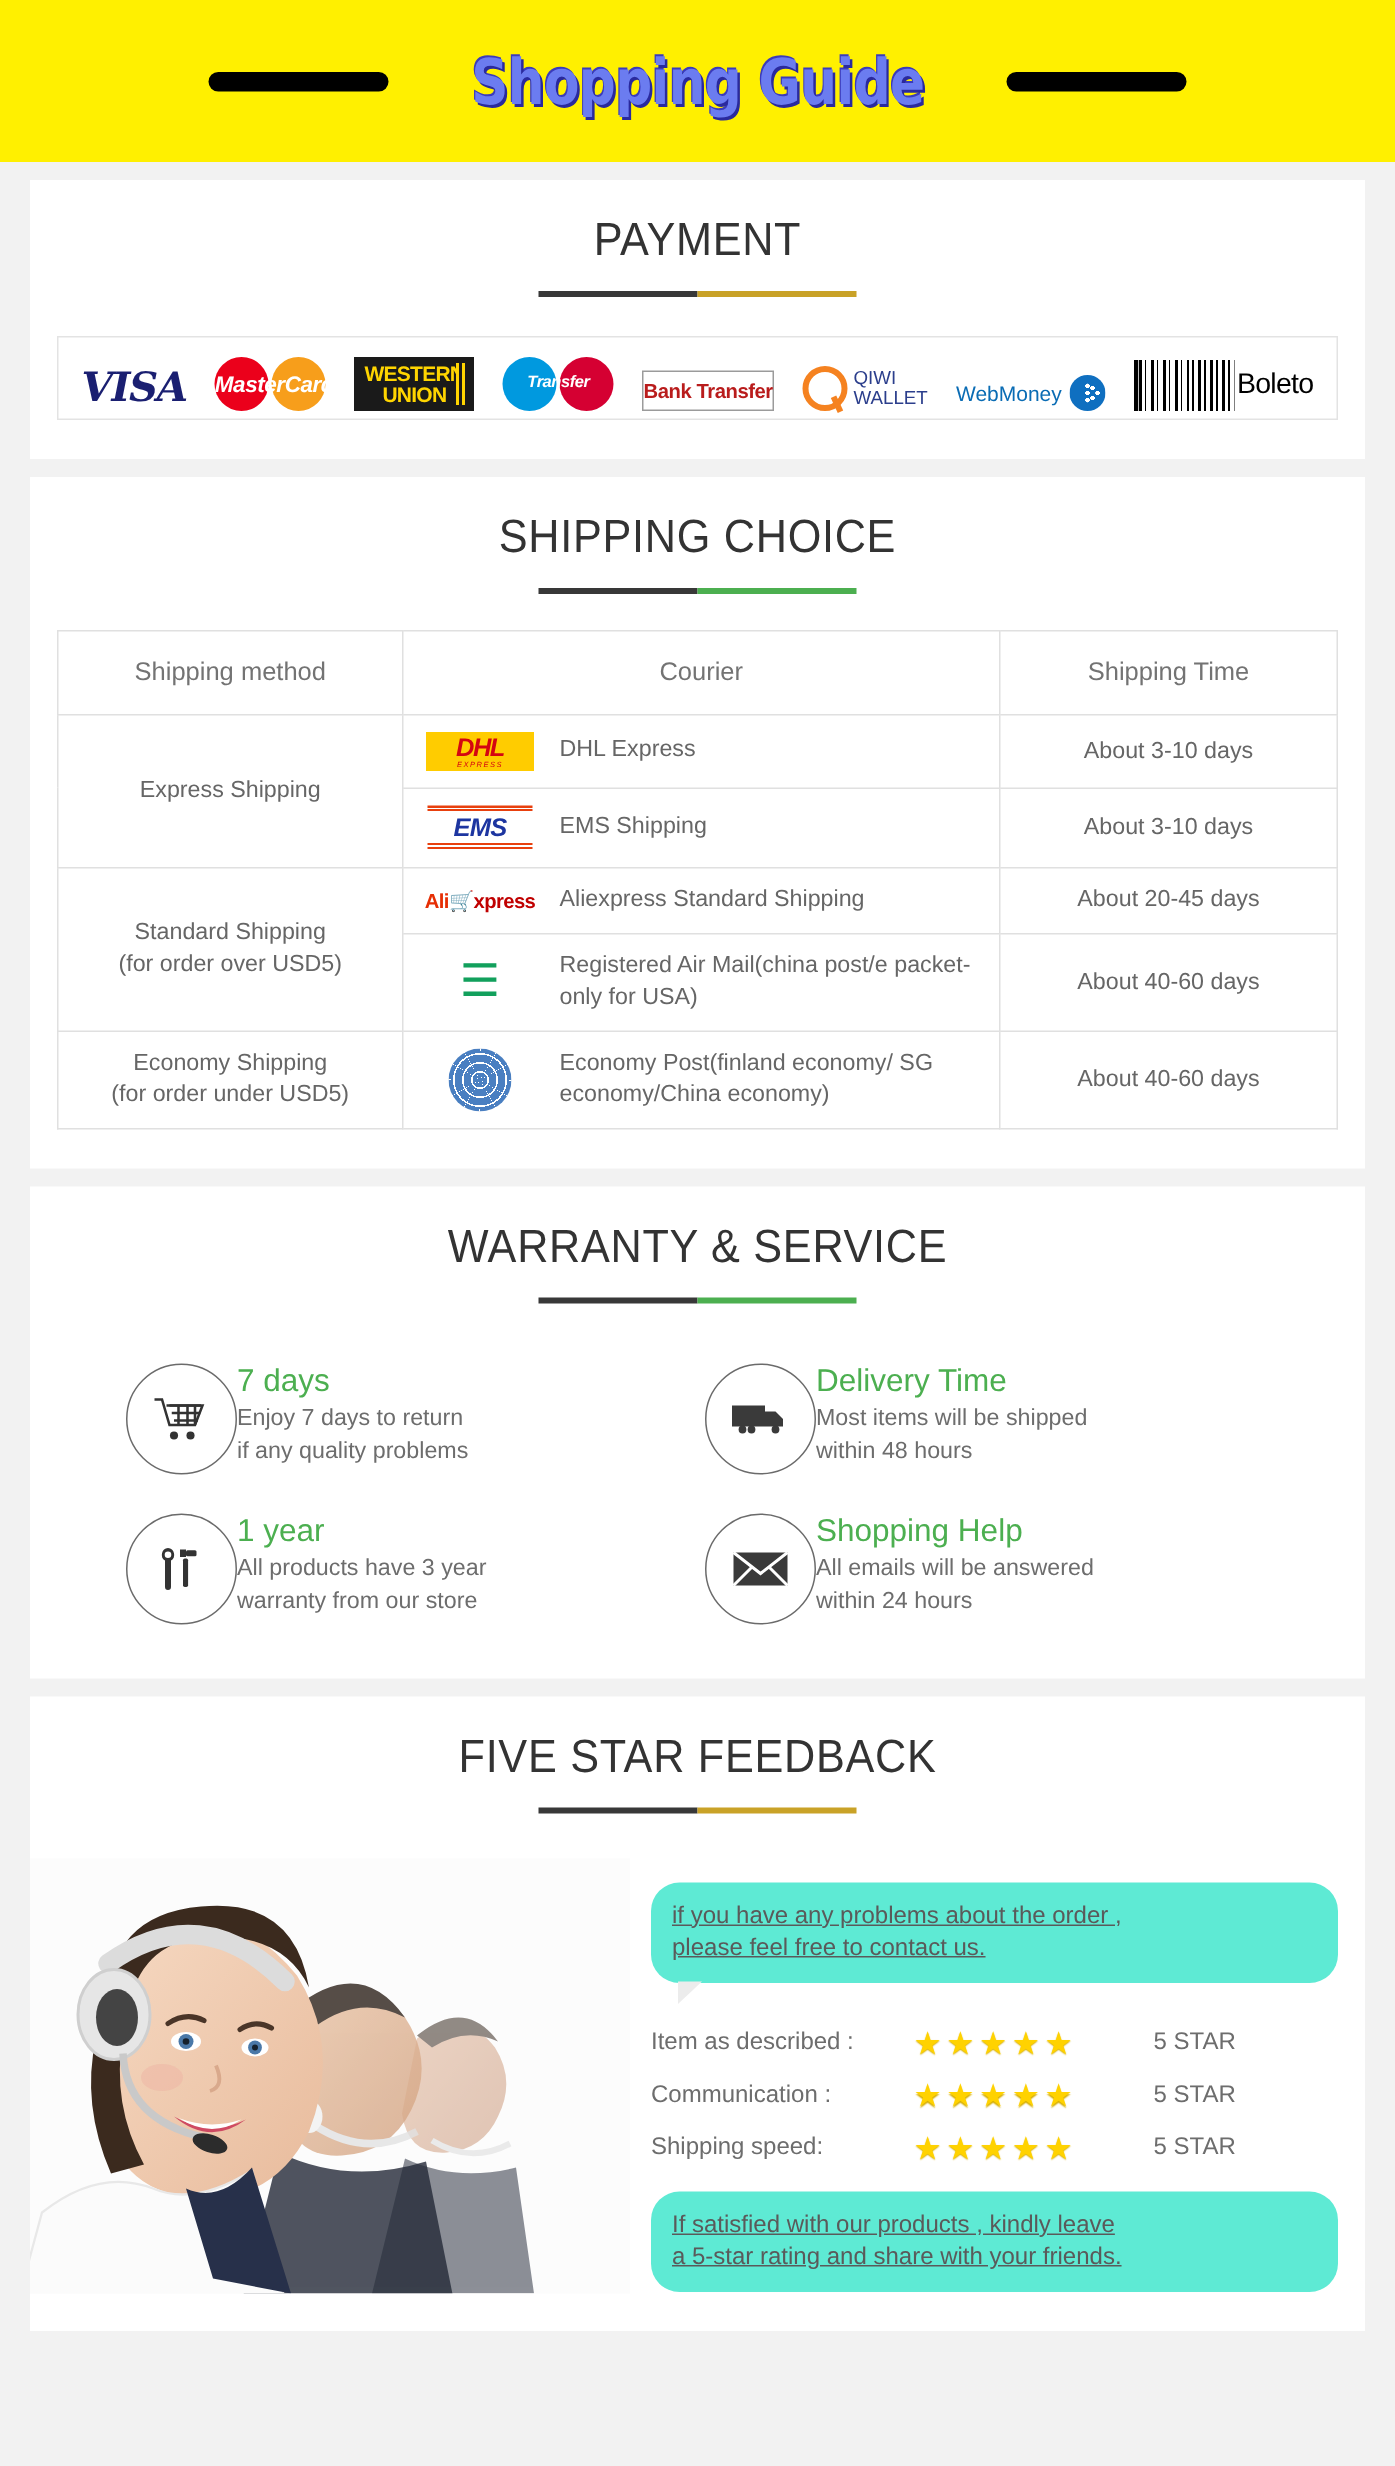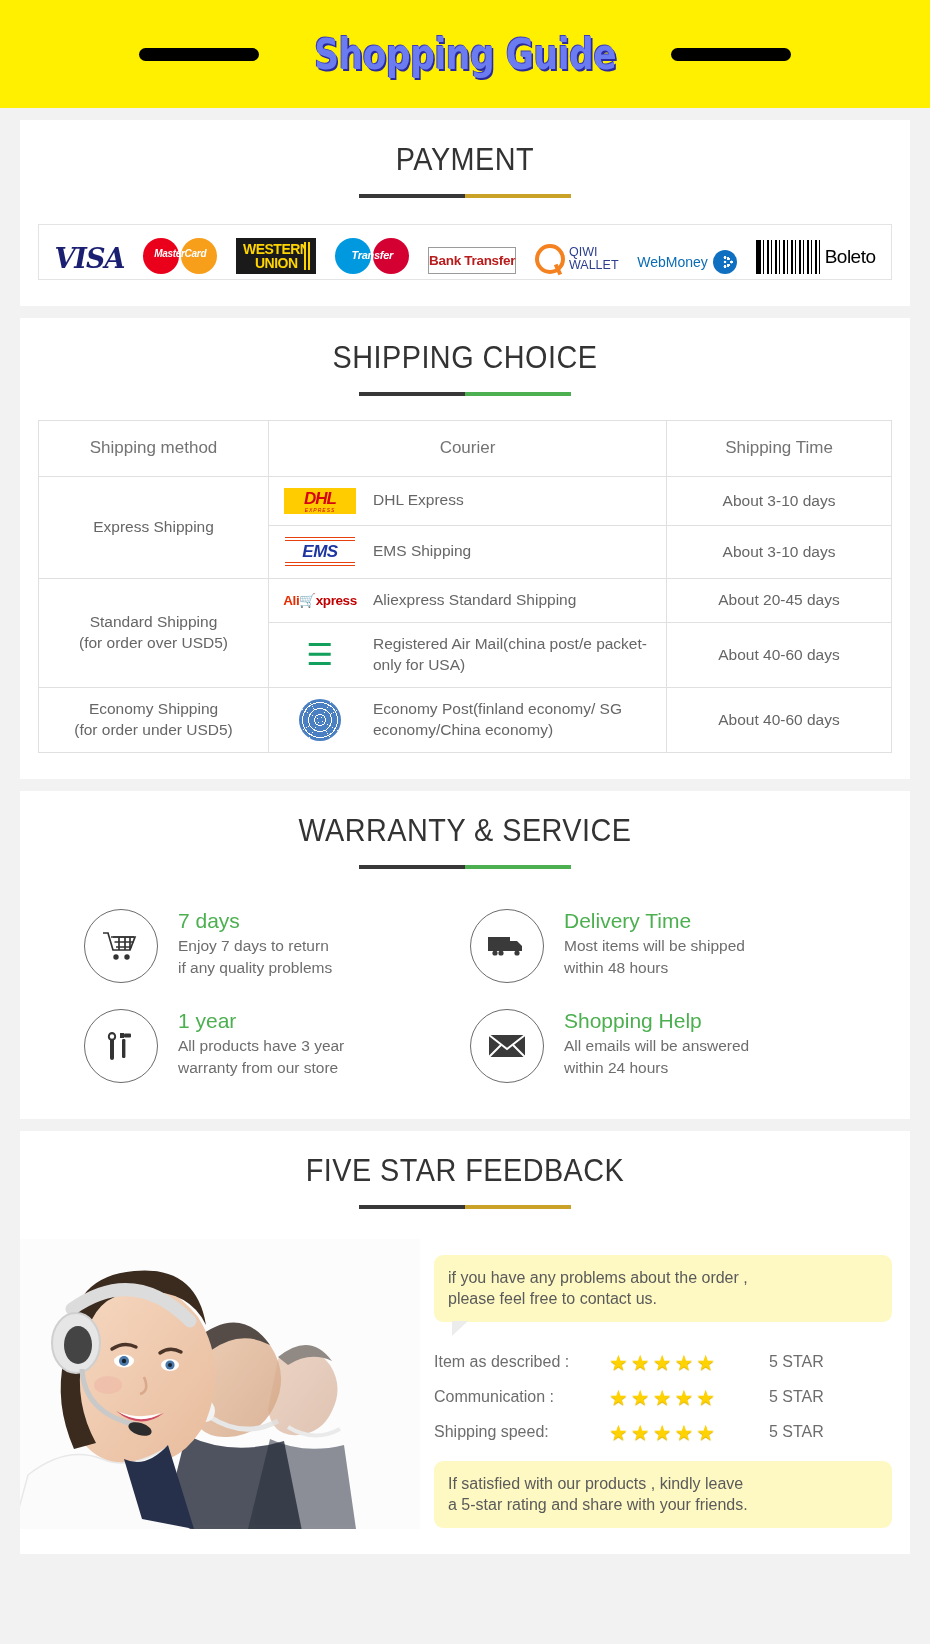--- a/index.html
+++ b/index.html
@@ -74,21 +74,21 @@
     font-family: "DejaVu Serif", serif;
     font-weight: bold; font-style: italic;
     font-size: 27px; color: #1a1f71; letter-spacing: -1px;
   }
   .mc { position: relative; width: 74px; height: 36px; }
   .mc i { position: absolute; top: 0; width: 36px; height: 36px; border-radius: 50%; }
   .mc .l { left: 0; background: #eb001b; }
   .mc .r { right: 0; background: #f79e1b; }
   .mc b {
     position: absolute; z-index: 3; width: 100%; top: 10px; text-align: center;
-    font-size: 10px; color: #fff; font-style: italic; letter-spacing: -0.3px;
+    font-size: 15px; color: #fff; font-style: italic; letter-spacing: -0.3px;
     font-family: "Liberation Sans", sans-serif;
   }
   .wu {
     background: #1a1a1a; color: #ffd500; padding: 4px 7px;
     font-weight: bold; font-size: 14px; line-height: 14px; text-align: center;
     letter-spacing: -0.5px; position: relative;
   }
   .wu::after {
     content: ""; position: absolute; right: 4px; top: 4px; bottom: 4px; width: 8px;
     background: repeating-linear-gradient(90deg,#ffd500 0 2px,#1a1a1a 2px 4px);
@@ -178,39 +178,39 @@
     background-image:
       radial-gradient(circle at 50% 50%, transparent 0 5px, #fff 5px 6px, transparent 6px 11px, #fff 11px 12px, transparent 12px 17px, #fff 17px 18px, transparent 18px),
       repeating-conic-gradient(from 0deg at 50% 50%, #fff 0deg 1deg, transparent 1deg 30deg);
   }
 
   
   .warr-grid {
     display: grid; grid-template-columns: 1fr 1fr;
     row-gap: 26px; column-gap: 10px; margin-top: 40px; padding: 0 46px 10px;
   }
-  .warr-item { display: flex; align-items: flex-start; gap: 20px; }
+  .warr-item { display: flex; align-items: flex-start; }
   .warr-circle {
     width: 74px; height: 74px; min-width: 74px; border-radius: 50%;
     border: 1px solid #6b6b6b; display: flex; align-items: center; justify-content: center;
   }
   .warr-head { color: #4caf50; font-size: 21px; margin-bottom: 2px; }
   .warr-body { color: #6d6d6d; font-size: 15.5px; line-height: 1.45; }
 
   
   .fb-wrap { display: flex; margin-top: 30px; gap: 14px; }
   .fb-photo {
     width: 400px; min-width: 400px; height: 290px;
     position: relative; overflow: hidden; background: #fdfdfd;
     margin-left: -18px; margin-bottom: -26px;
   }
   .fb-right { flex: 1; padding-top: 16px; }
   .bubble {
-    background: #fef9c3; border-radius: 9px; color: #5a5a5a;
-    font-size: 16px; line-height: 1.35; padding: 12px 14px; position: relative;
+    background: #5eead4; border-radius: 19px; color: #5a5a5a;
+    font-size: 16px; line-height: 1.35; padding: 12px 14px; position: relative; text-decoration: underline;
   }
   .bubble.tail::after {
     content: ""; position: absolute; left: 18px; bottom: -14px;
     border-left: 16px solid #ececec; border-bottom: 15px solid transparent;
   }
   .rating-rows { margin: 30px 0 18px; }
   .rating-row {
     display: flex; align-items: center; font-size: 16px; color: #6d6d6d;
     margin-bottom: 14px;
   }

